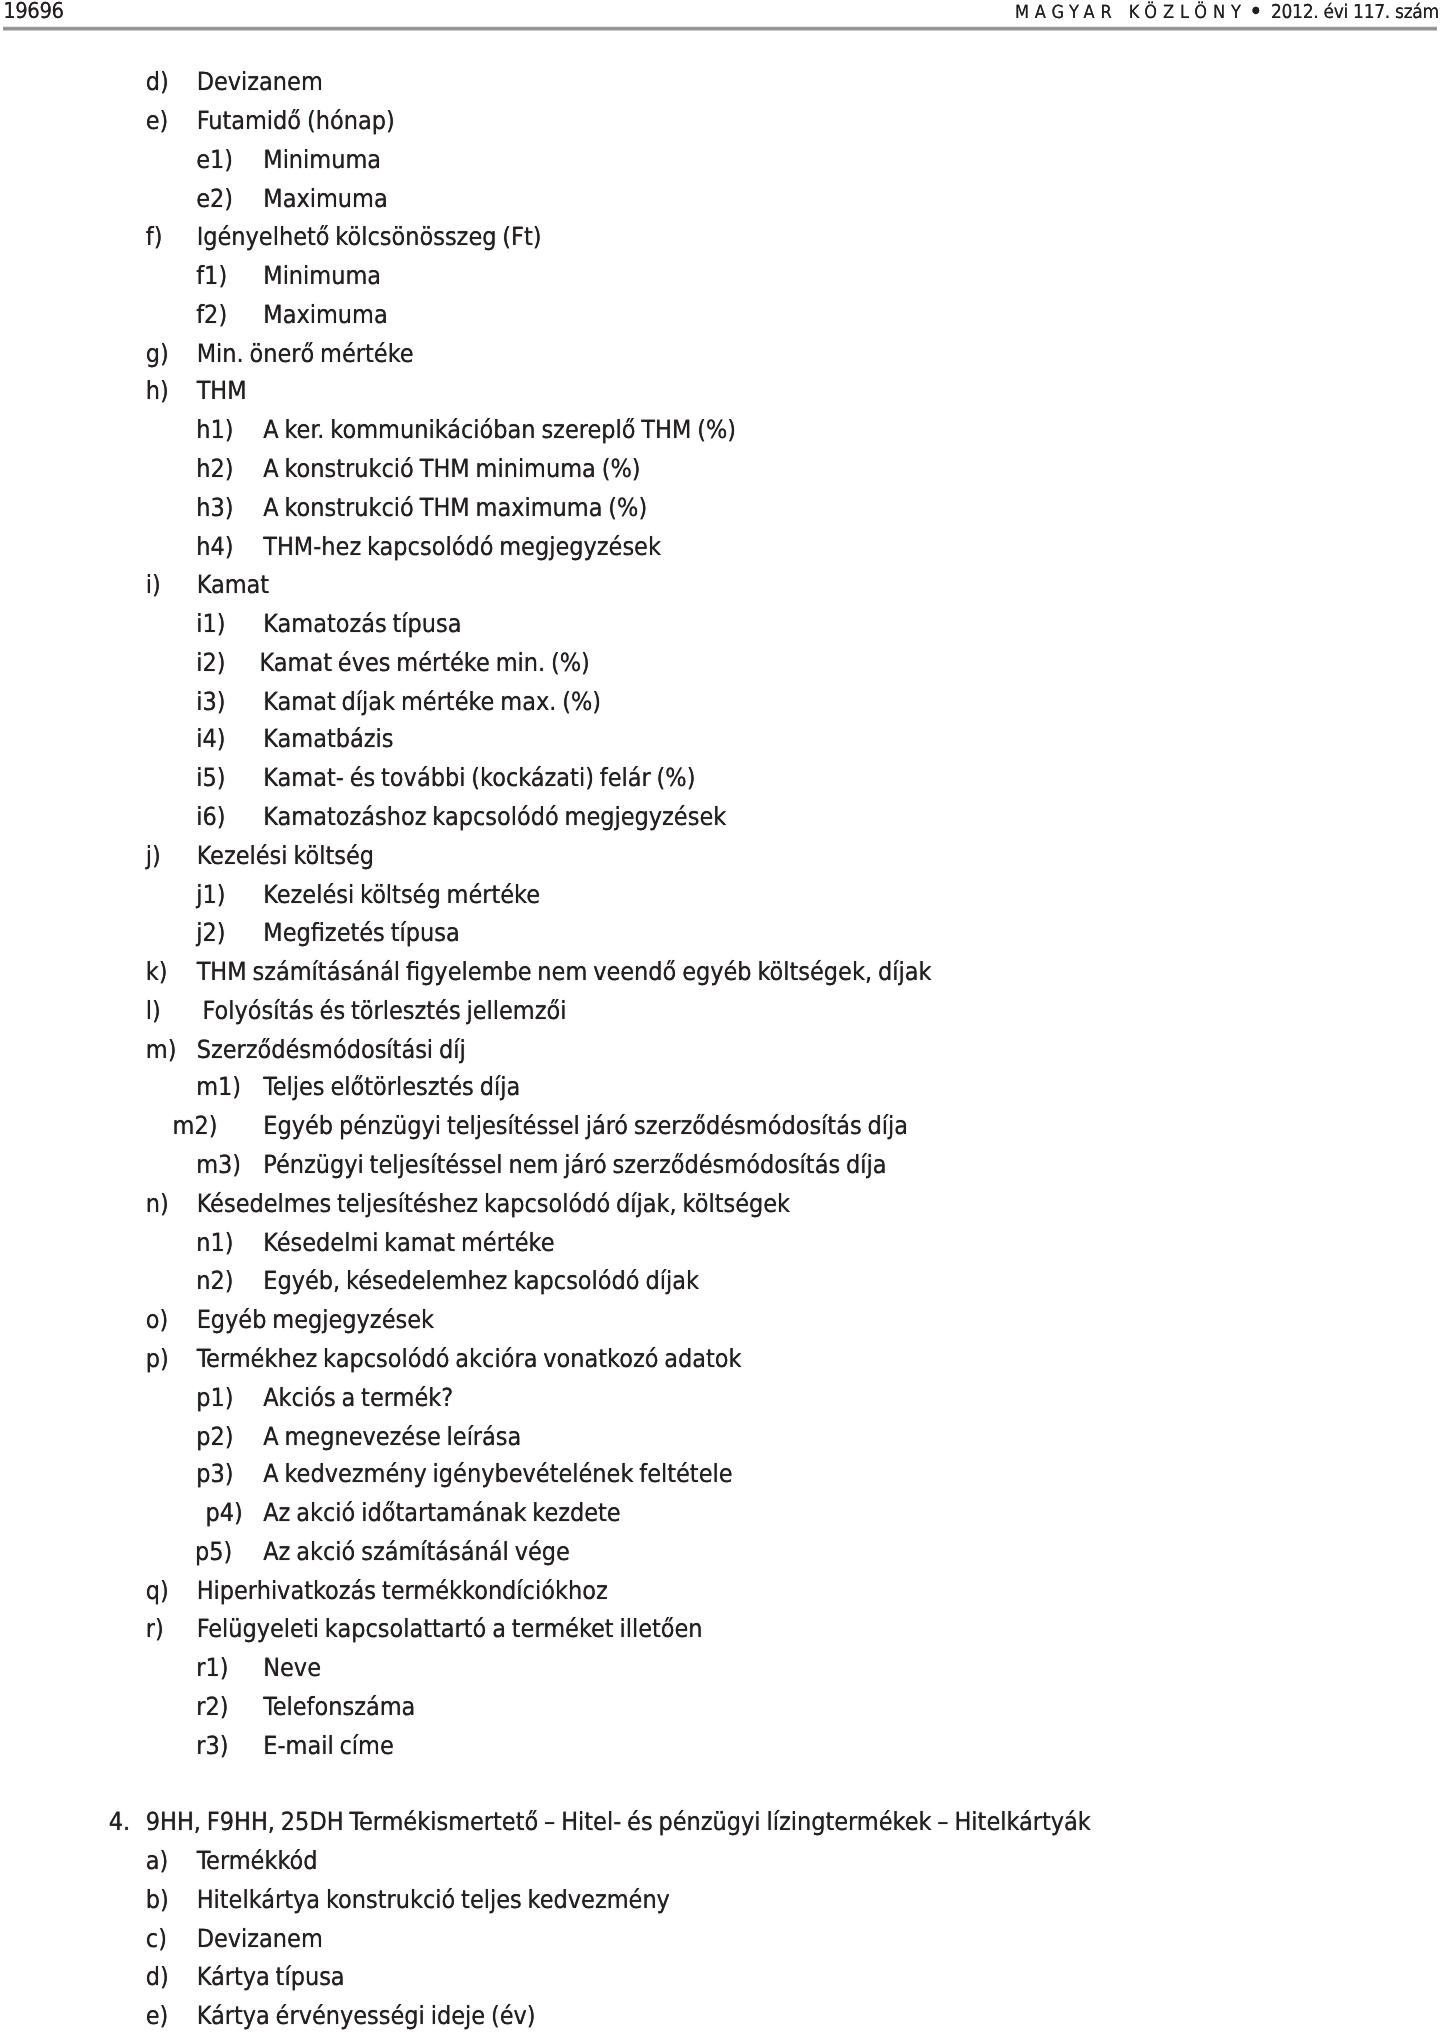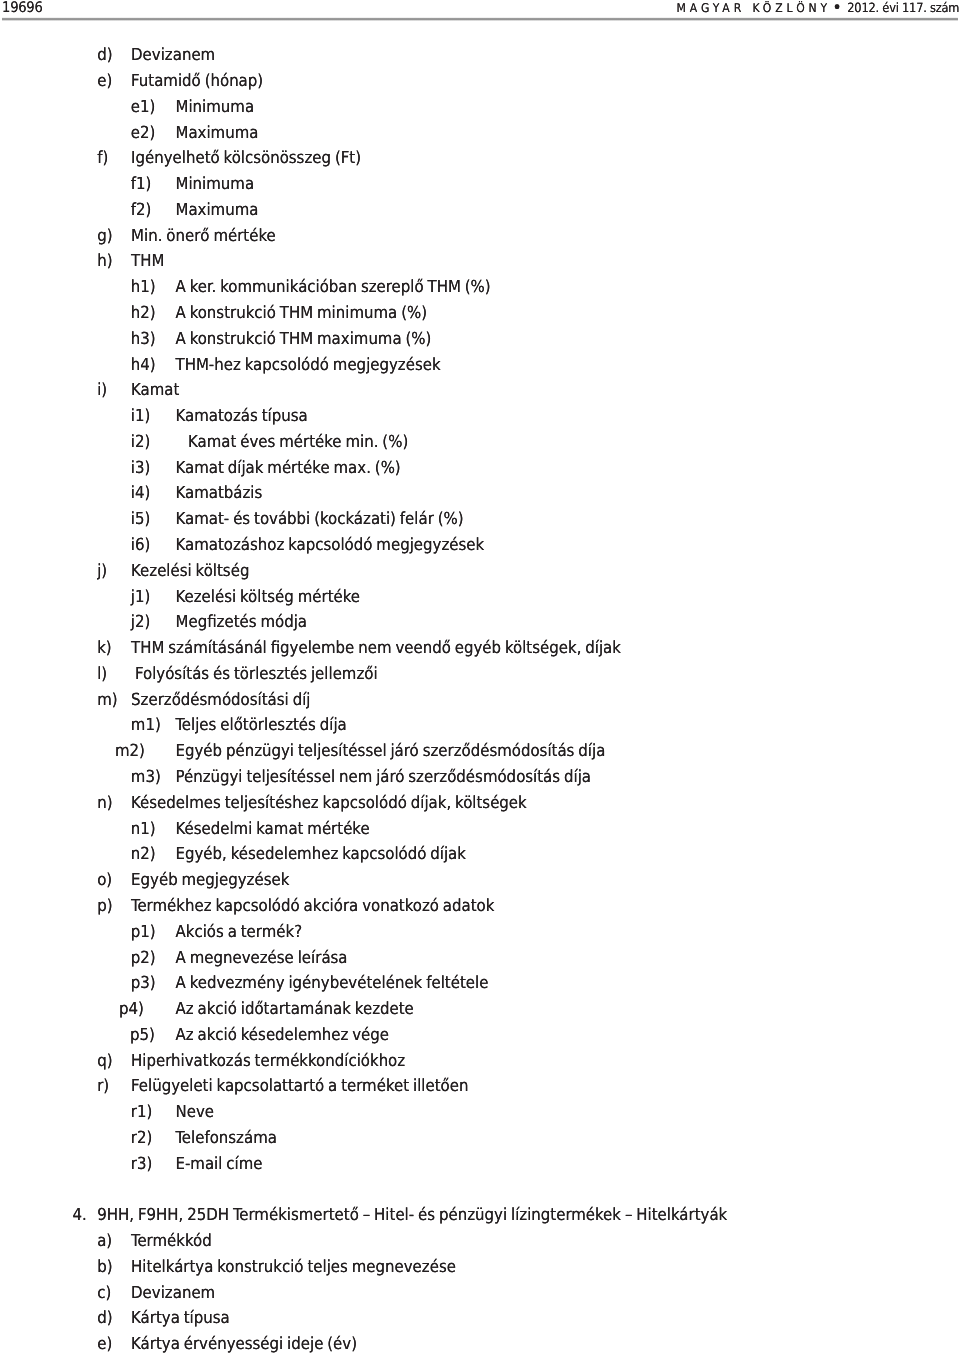--- a/index.html
+++ b/index.html
@@ -179,21 +179,21 @@
       <div class="line" style="top:380.34px">
           <span class="marker" style="left:97.2px">i)</span>
           <span class="marker" style="left:131.1px">Kamat</span>
         </div>
       <div class="line" style="top:406.12px">
           <span class="marker" style="left:130.8px">i1)</span>
           <span class="marker" style="left:175.5px">Kamatozás típusa</span>
         </div>
       <div class="line" style="top:431.90px">
           <span class="marker" style="left:130.8px">i2)</span>
-          <span class="marker" style="left:188px">Kamat éves mértéke min. (%)</span>
+          <span class="marker" style="left:173px">Kamat éves mértéke min. (%)</span>
         </div>
       <div class="line" style="top:457.68px">
           <span class="marker" style="left:130.8px">i3)</span>
           <span class="marker" style="left:175.5px">Kamat díjak mértéke max. (%)</span>
         </div>
       <div class="line" style="top:483.46px">
           <span class="marker" style="left:130.8px">i4)</span>
           <span class="marker" style="left:175.5px">Kamatbázis</span>
         </div>
       <div class="line" style="top:509.24px">
@@ -207,21 +207,21 @@
       <div class="line" style="top:560.80px">
           <span class="marker" style="left:97.2px">j)</span>
           <span class="marker" style="left:131.1px">Kezelési költség</span>
         </div>
       <div class="line" style="top:586.58px">
           <span class="marker" style="left:130.8px">j1)</span>
           <span class="marker" style="left:175.5px">Kezelési költség mértéke</span>
         </div>
       <div class="line" style="top:612.36px">
           <span class="marker" style="left:130.8px">j2)</span>
-          <span class="marker" style="left:175.5px">Megfizetés módja</span>
+          <span class="marker" style="left:175.5px">Megfizetés típusa</span>
         </div>
       <div class="line" style="top:638.14px">
           <span class="marker" style="left:97.2px">k)</span>
           <span class="marker" style="left:131.1px">THM számításánál figyelembe nem veendő egyéb költségek, díjak</span>
         </div>
       <div class="line" style="top:663.92px">
           <span class="marker" style="left:97.2px">l)</span>
           <span class="marker" style="left:131.1px">&nbsp;Folyósítás és törlesztés jellemzői</span>
         </div>
       <div class="line" style="top:689.70px">
@@ -266,26 +266,26 @@
         </div>
       <div class="line" style="top:947.50px">
           <span class="marker" style="left:130.8px">p2)</span>
           <span class="marker" style="left:175.5px">A megnevezése leírása</span>
         </div>
       <div class="line" style="top:973.28px">
           <span class="marker" style="left:130.8px">p3)</span>
           <span class="marker" style="left:175.5px">A kedvezmény igénybevételének feltétele</span>
         </div>
       <div class="line" style="top:999.06px">
-          <span class="marker" style="left:119px">p4)</span>
+          <span class="marker" style="left:137px">p4)</span>
           <span class="marker" style="left:175.5px">Az akció időtartamának kezdete</span>
         </div>
       <div class="line" style="top:1024.84px">
           <span class="marker" style="left:130px">p5)</span>
-          <span class="marker" style="left:175.5px">Az akció késedelemhez vége</span>
+          <span class="marker" style="left:175.5px">Az akció számításánál vége</span>
         </div>
       <div class="line" style="top:1050.62px">
           <span class="marker" style="left:97.2px">q)</span>
           <span class="marker" style="left:131.1px">Hiperhivatkozás termékkondíciókhoz</span>
         </div>
       <div class="line" style="top:1076.40px">
           <span class="marker" style="left:97.2px">r)</span>
           <span class="marker" style="left:131.1px">Felügyeleti kapcsolattartó a terméket illetően</span>
         </div>
       <div class="line" style="top:1102.18px">
@@ -305,21 +305,21 @@
       <div class="line" style="top:1205.30px">
           <span class="marker" style="left:72.5px">4.</span>
           <span class="marker" style="left:97.2px">9HH, F9HH, 25DH Termékismertető – Hitel- és pénzügyi lízingtermékek – Hitelkártyák</span>
         </div>
       <div class="line" style="top:1231.08px">
           <span class="marker" style="left:97.2px">a)</span>
           <span class="marker" style="left:131.1px">Termékkód</span>
         </div>
       <div class="line" style="top:1256.86px">
           <span class="marker" style="left:97.2px">b)</span>
-          <span class="marker" style="left:131.1px">Hitelkártya konstrukció teljes megnevezése</span>
+          <span class="marker" style="left:131.1px">Hitelkártya konstrukció teljes kedvezmény</span>
         </div>
       <div class="line" style="top:1282.64px">
           <span class="marker" style="left:97.2px">c)</span>
           <span class="marker" style="left:131.1px">Devizanem</span>
         </div>
       <div class="line" style="top:1308.42px">
           <span class="marker" style="left:97.2px">d)</span>
           <span class="marker" style="left:131.1px">Kártya típusa</span>
         </div>
       <div class="line" style="top:1334.20px">

